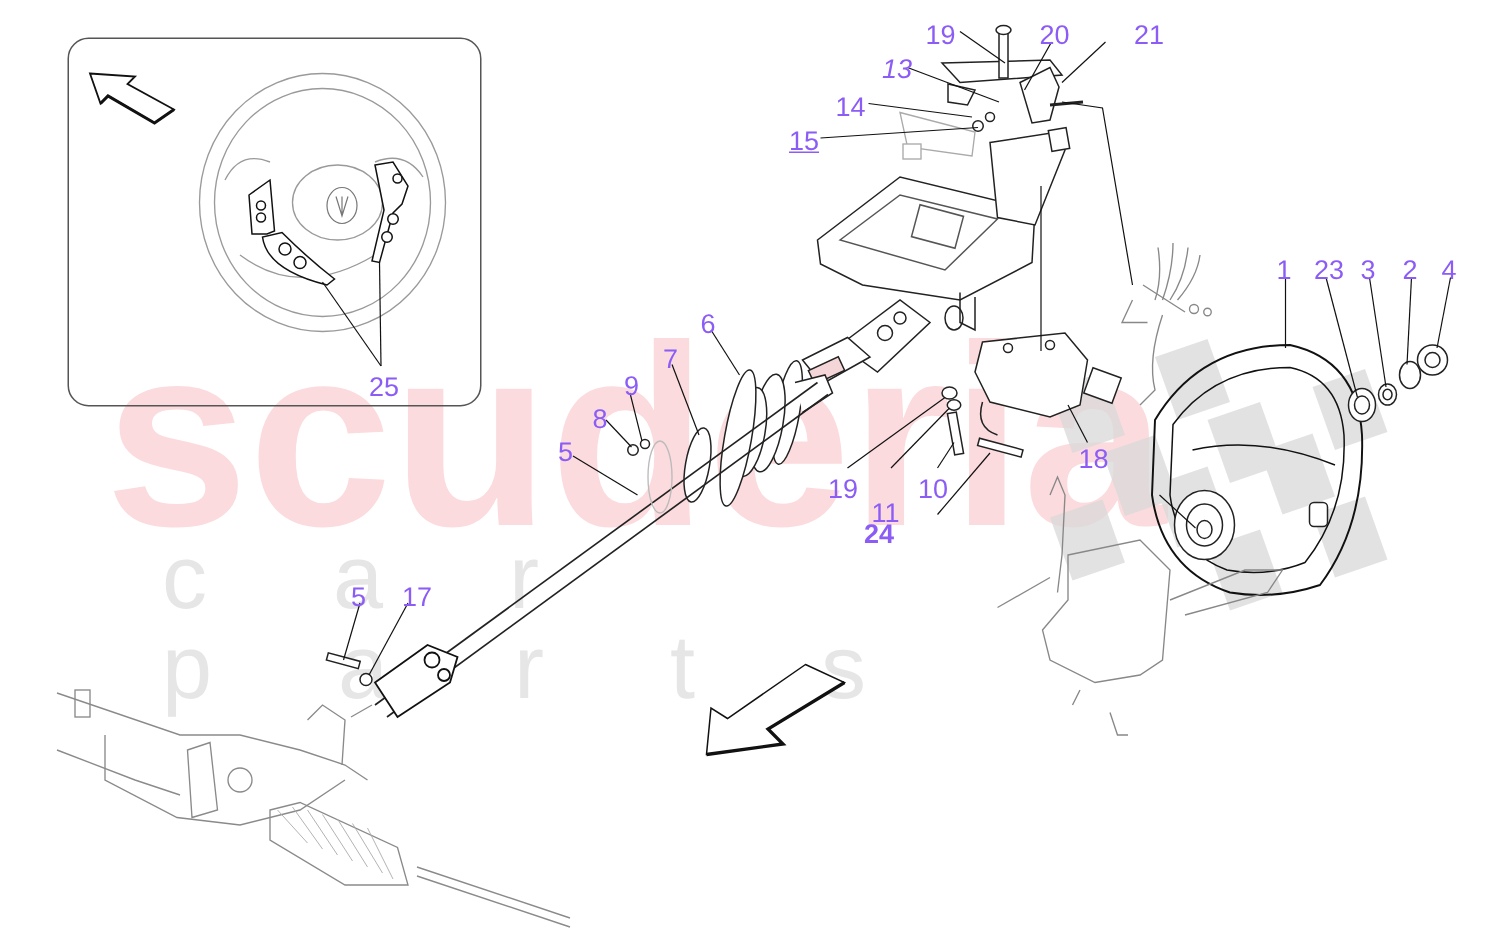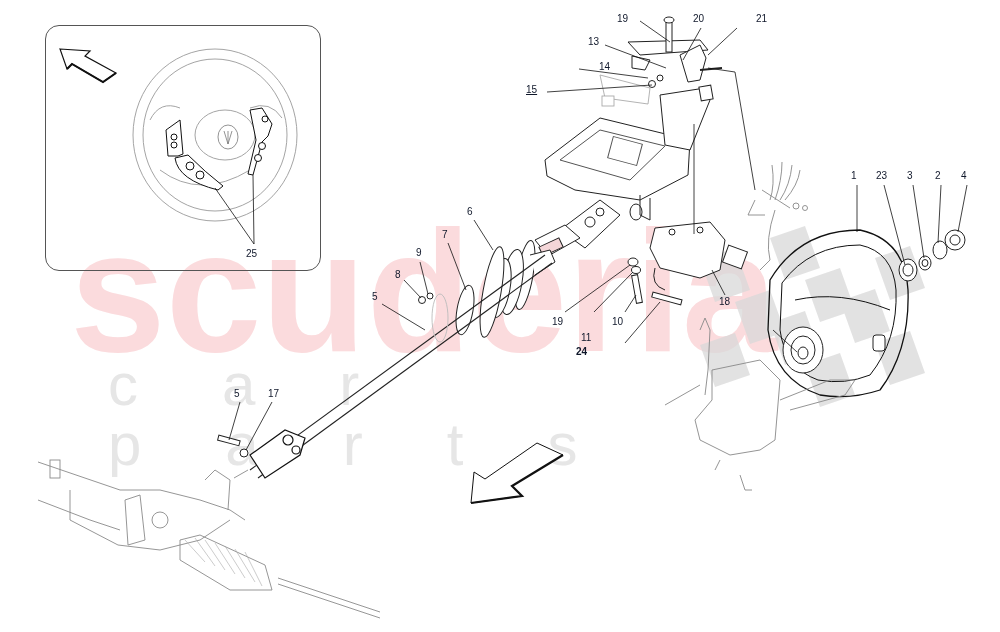--- a/index.html
+++ b/index.html
@@ -1,21 +1,21 @@
 <!DOCTYPE html>
 <html><head>
 <meta charset="utf-8">
 <style>
   html,body{margin:0;padding:0;background:#ffffff;}
   body{width:1000px;height:632px;position:relative;overflow:hidden;font-family:"Liberation Sans",sans-serif;}
   .wm{position:absolute;font-family:"Liberation Sans",sans-serif;pointer-events:none;user-select:none;}
   .wm-main{left:70px;top:205px;font-size:172px;font-weight:bold;color:#fbdbdd;letter-spacing:0px;line-height:1;}
   .wm-sub{left:108px;top:355px;font-size:60px;color:#e6e6e6;letter-spacing:84px;line-height:1;}
   svg.art{position:absolute;left:0;top:0;}
-  .callout{position:absolute;font-size:10px;color:#0f172a;line-height:1;white-space:nowrap;}
+  .callout{position:absolute;font-size:18px;color:#8b5cf6;line-height:1;white-space:nowrap;}
   .inset{position:absolute;left:45px;top:25px;width:274px;height:244px;border:1px solid #555;border-radius:14px;background:rgba(255,255,255,0.0);}
 </style>
 </head>
 <body>
 
 <div class="wm wm-main">scuderia</div>
 <div class="wm wm-sub">car parts</div>
 
 <div class="inset"></div>
 
@@ -252,22 +252,22 @@
 
 <div class="callout" style="left:246px;top:249px;">25</div>
 <div class="callout" style="left:851px;top:171px;">1</div>
 <div class="callout" style="left:876px;top:171px;">23</div>
 <div class="callout" style="left:907px;top:171px;">3</div>
 <div class="callout" style="left:935px;top:171px;">2</div>
 <div class="callout" style="left:961px;top:171px;">4</div>
 <div class="callout" style="left:617px;top:14px;">19</div>
 <div class="callout" style="left:693px;top:14px;text-align:center;">20</div>
 <div class="callout" style="left:756px;top:14px;">21</div>
-<div class="callout" style="left:588px;top:37px;">13</div>
-<div class="callout" style="left:557px;top:62px;margin-left:42px;">14</div>
+<div class="callout" style="left:588px;top:37px;font-style:italic;">13</div>
+<div class="callout" style="left:557px;top:62px;">14</div>
 <div class="callout" style="left:526px;top:85px;text-decoration:underline;">15</div>
 <div class="callout" style="left:467px;top:207px;">6</div>
 <div class="callout" style="left:442px;top:230px;">7</div>
 <div class="callout" style="left:416px;top:248px;">9</div>
 <div class="callout" style="left:395px;top:270px;">8</div>
 <div class="callout" style="left:372px;top:292px;">5</div>
 <div class="callout" style="left:552px;top:317px;">19</div>
 <div class="callout" style="left:581px;top:317px;margin-top:16px;">11</div>
 <div class="callout" style="left:612px;top:317px;">10</div>
 <div class="callout" style="left:576px;top:347px;font-weight:bold;">24</div>

